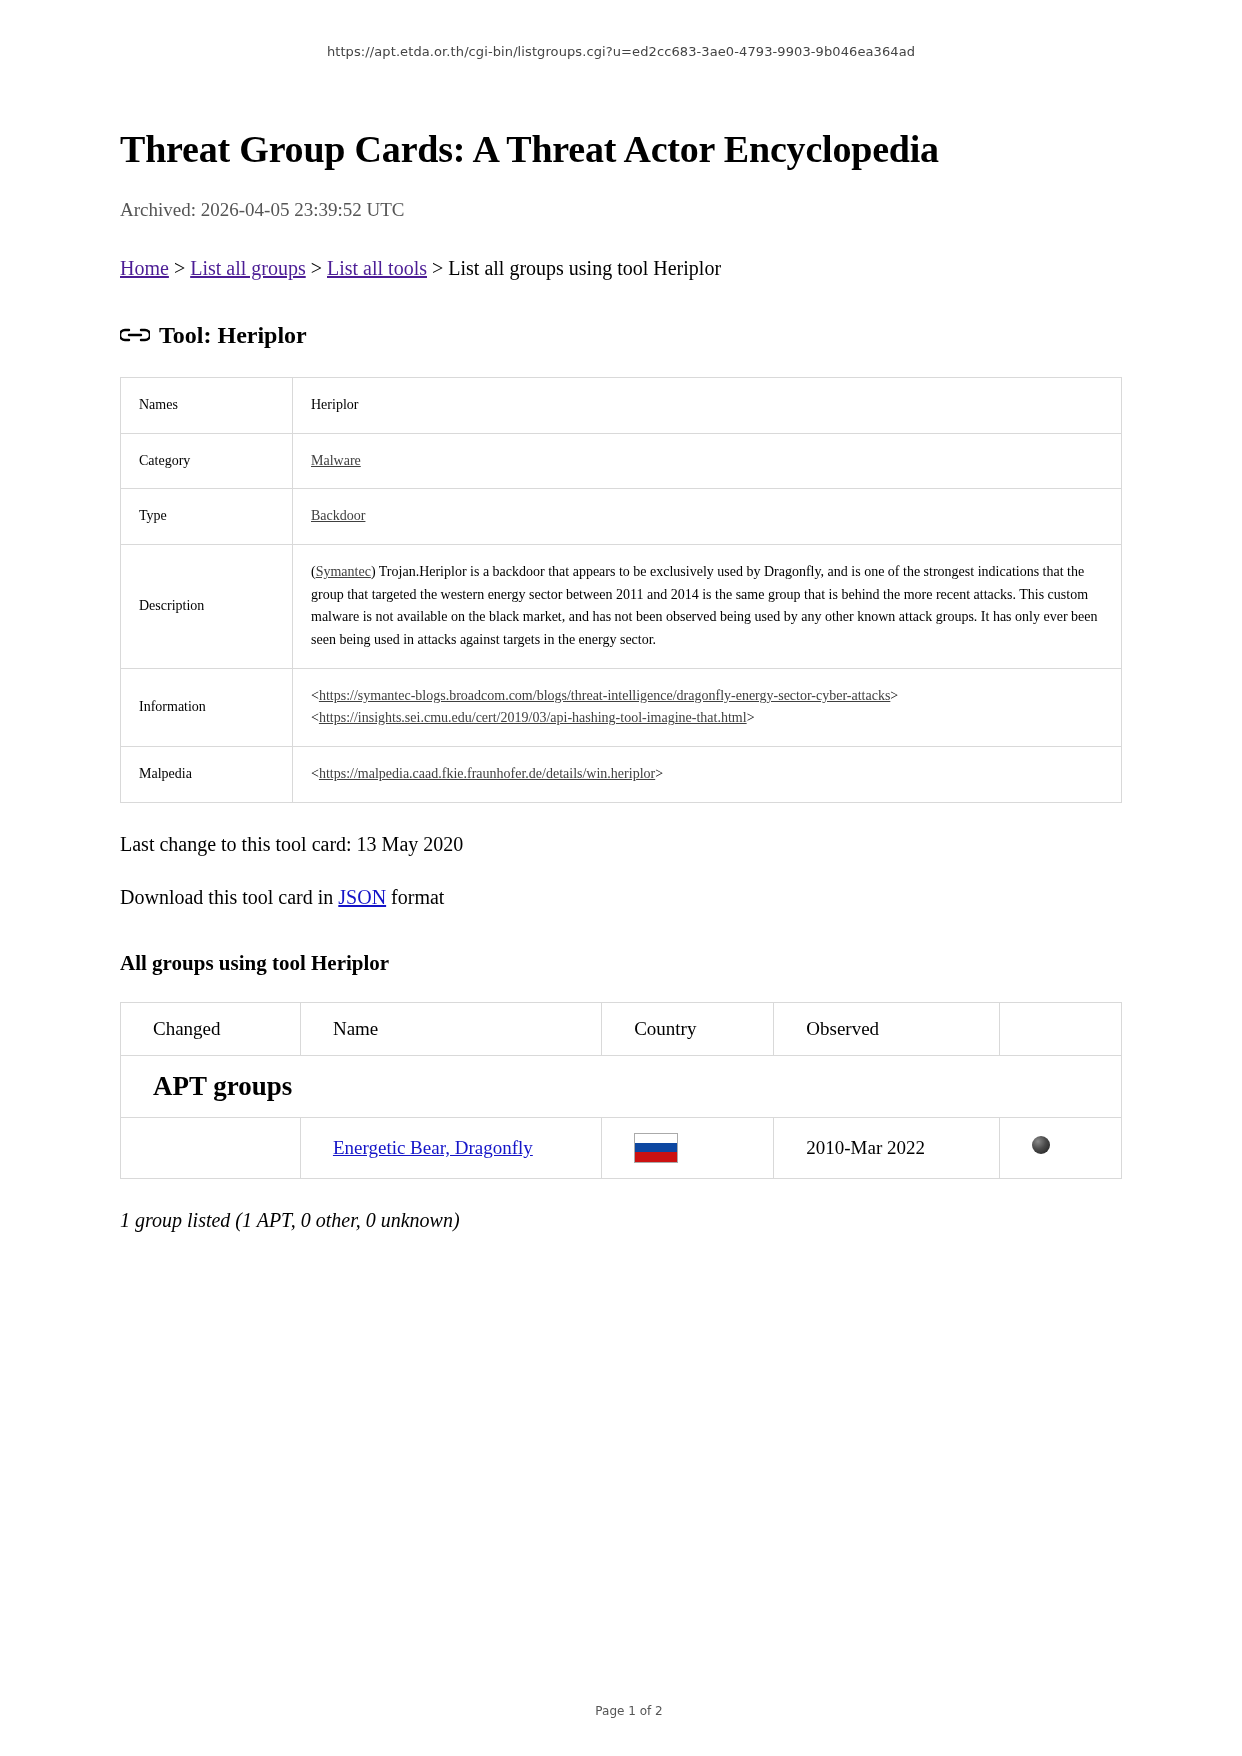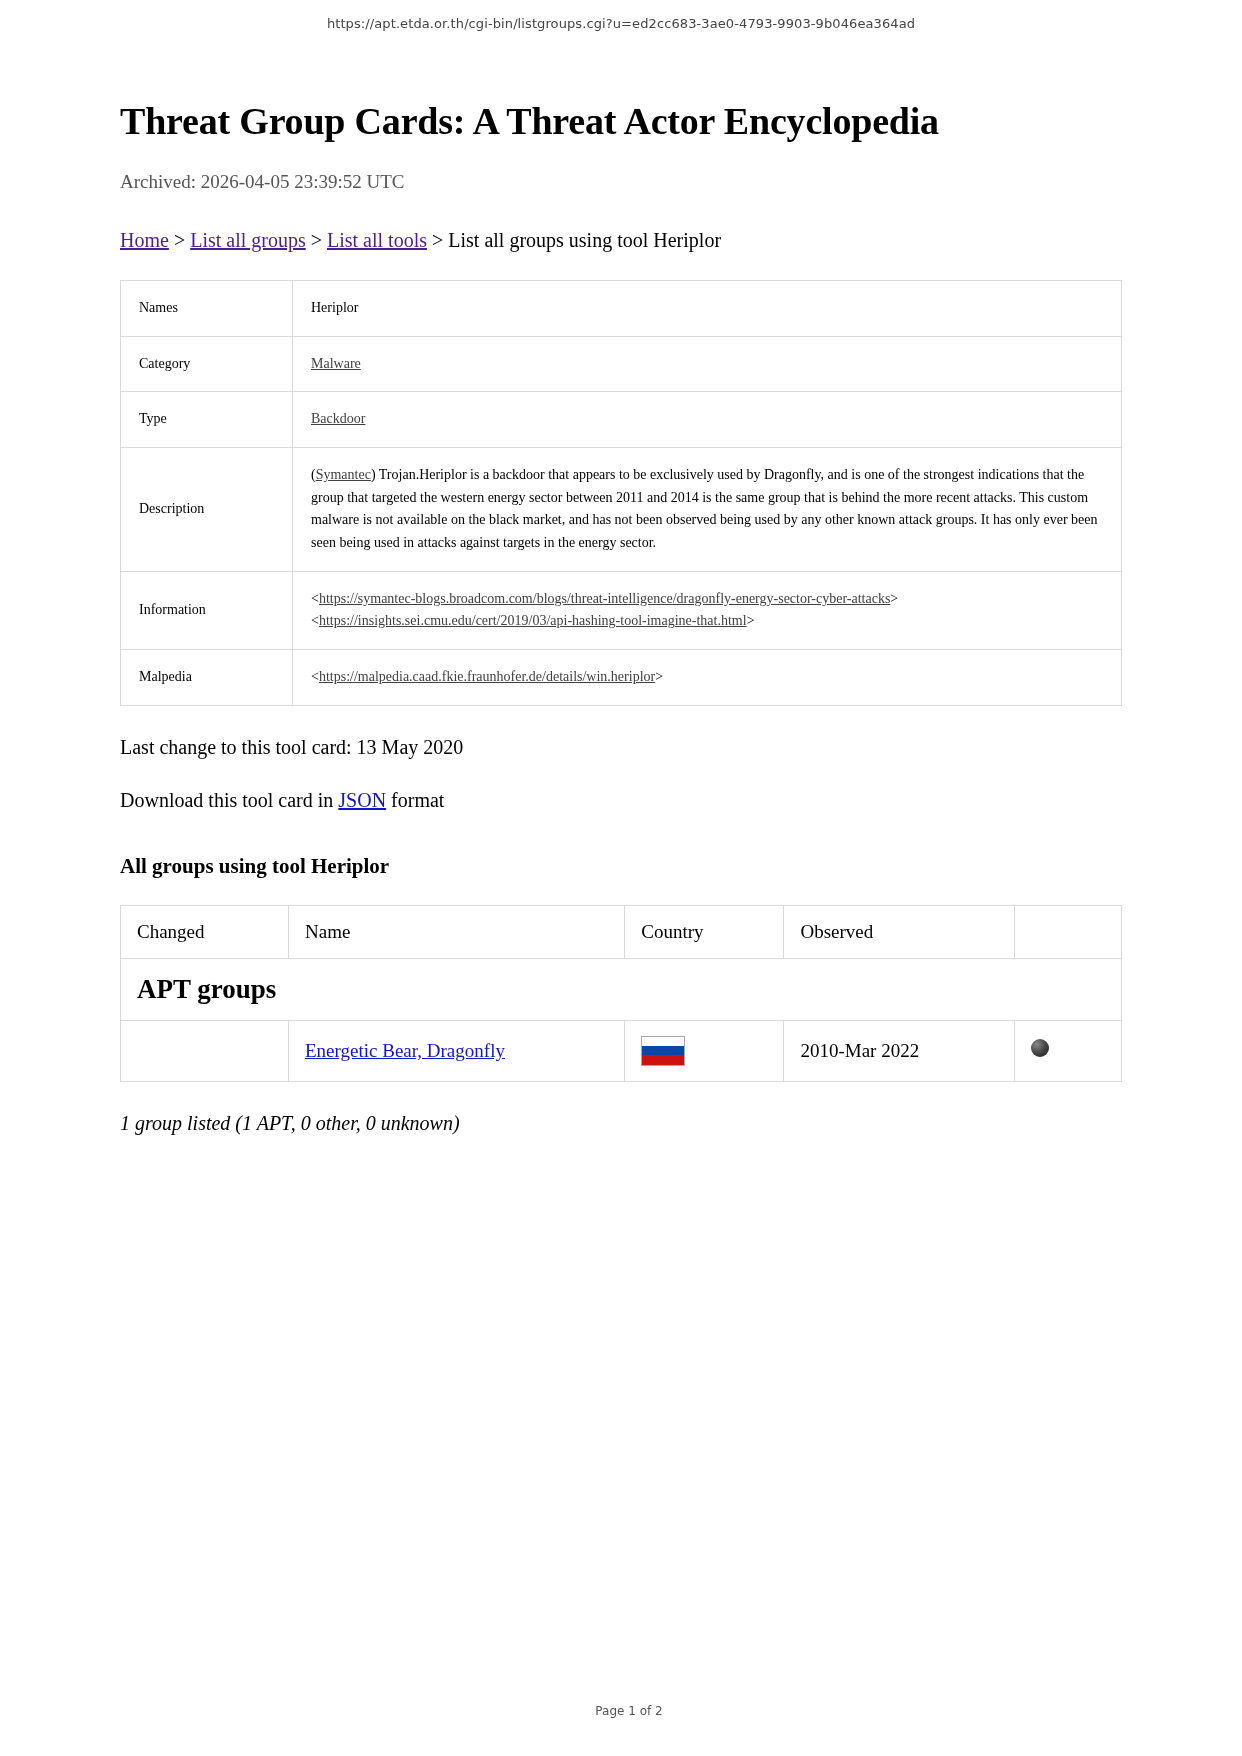--- a/index.html
+++ b/index.html
@@ -18,21 +18,21 @@
     width: 1242px;
     min-height: 1756px;
     box-sizing: border-box;
     position: relative;
   }
   .archive-url {
     text-align: center;
     font-family: "DejaVu Sans", sans-serif;
     font-size: 13px;
     color: #444444;
-    padding-top: 16px;
+    padding-top: 44px;
     letter-spacing: 0.1px;
   }
   .content {
     padding: 0 120px;
     margin-top: 68px;
   }
   h1.doc-title {
     font-family: "Liberation Serif", serif;
     font-size: 38px;
     font-weight: bold;
@@ -105,21 +105,21 @@
     margin: 42px 0 0 0;
   }
   table.groups-table {
     border-collapse: collapse;
     width: 100%;
     margin-top: 26px;
     font-size: 19px;
   }
   table.groups-table td, table.groups-table th {
     border: 1px solid #d9d9d9;
-    padding: 15px 16px;
+    padding: 15px 32px;
     text-align: left;
     font-weight: normal;
     vertical-align: middle;
   }
   table.groups-table th {
     font-weight: normal;
   }
   .col-changed { width: 155px; }
   .col-name { width: 370px; }
   .col-country { width: 145px; }
@@ -193,20 +193,30 @@
     <div class="breadcrumb">
       <a href="#">Home</a>
       <span>&gt;</span>
       <a href="#">List all groups</a>
       <span>&gt;</span>
       <a href="#">List all tools</a>
       <span>&gt;</span>
       <span>List all groups using tool Heriplor</span>
     </div>
 
+    <div class="tool-heading">
+      <span class="link-icon">
+        <svg viewBox="0 0 30 26" width="30" height="26" xmlns="http://www.w3.org/2000/svg">
+          <path d="M9 9 H5 a5 5 0 0 0 0 10 h4" fill="none" stroke="#000" stroke-width="2.4" stroke-linecap="round"></path>
+          <path d="M21 9 h4 a5 5 0 0 1 0 10 h-4" fill="none" stroke="#000" stroke-width="2.4" stroke-linecap="round"></path>
+          <path d="M9 14 h12" fill="none" stroke="#000" stroke-width="2.4" stroke-linecap="round"></path>
+        </svg>
+      </span>
+      <span>Tool: Heriplor</span>
+    </div>
 
     <table class="info-table">
       <tbody>
         <tr>
           <td class="label-col">Names</td>
           <td>Heriplor</td>
         </tr>
         <tr>
           <td class="label-col">Category</td>
           <td>

